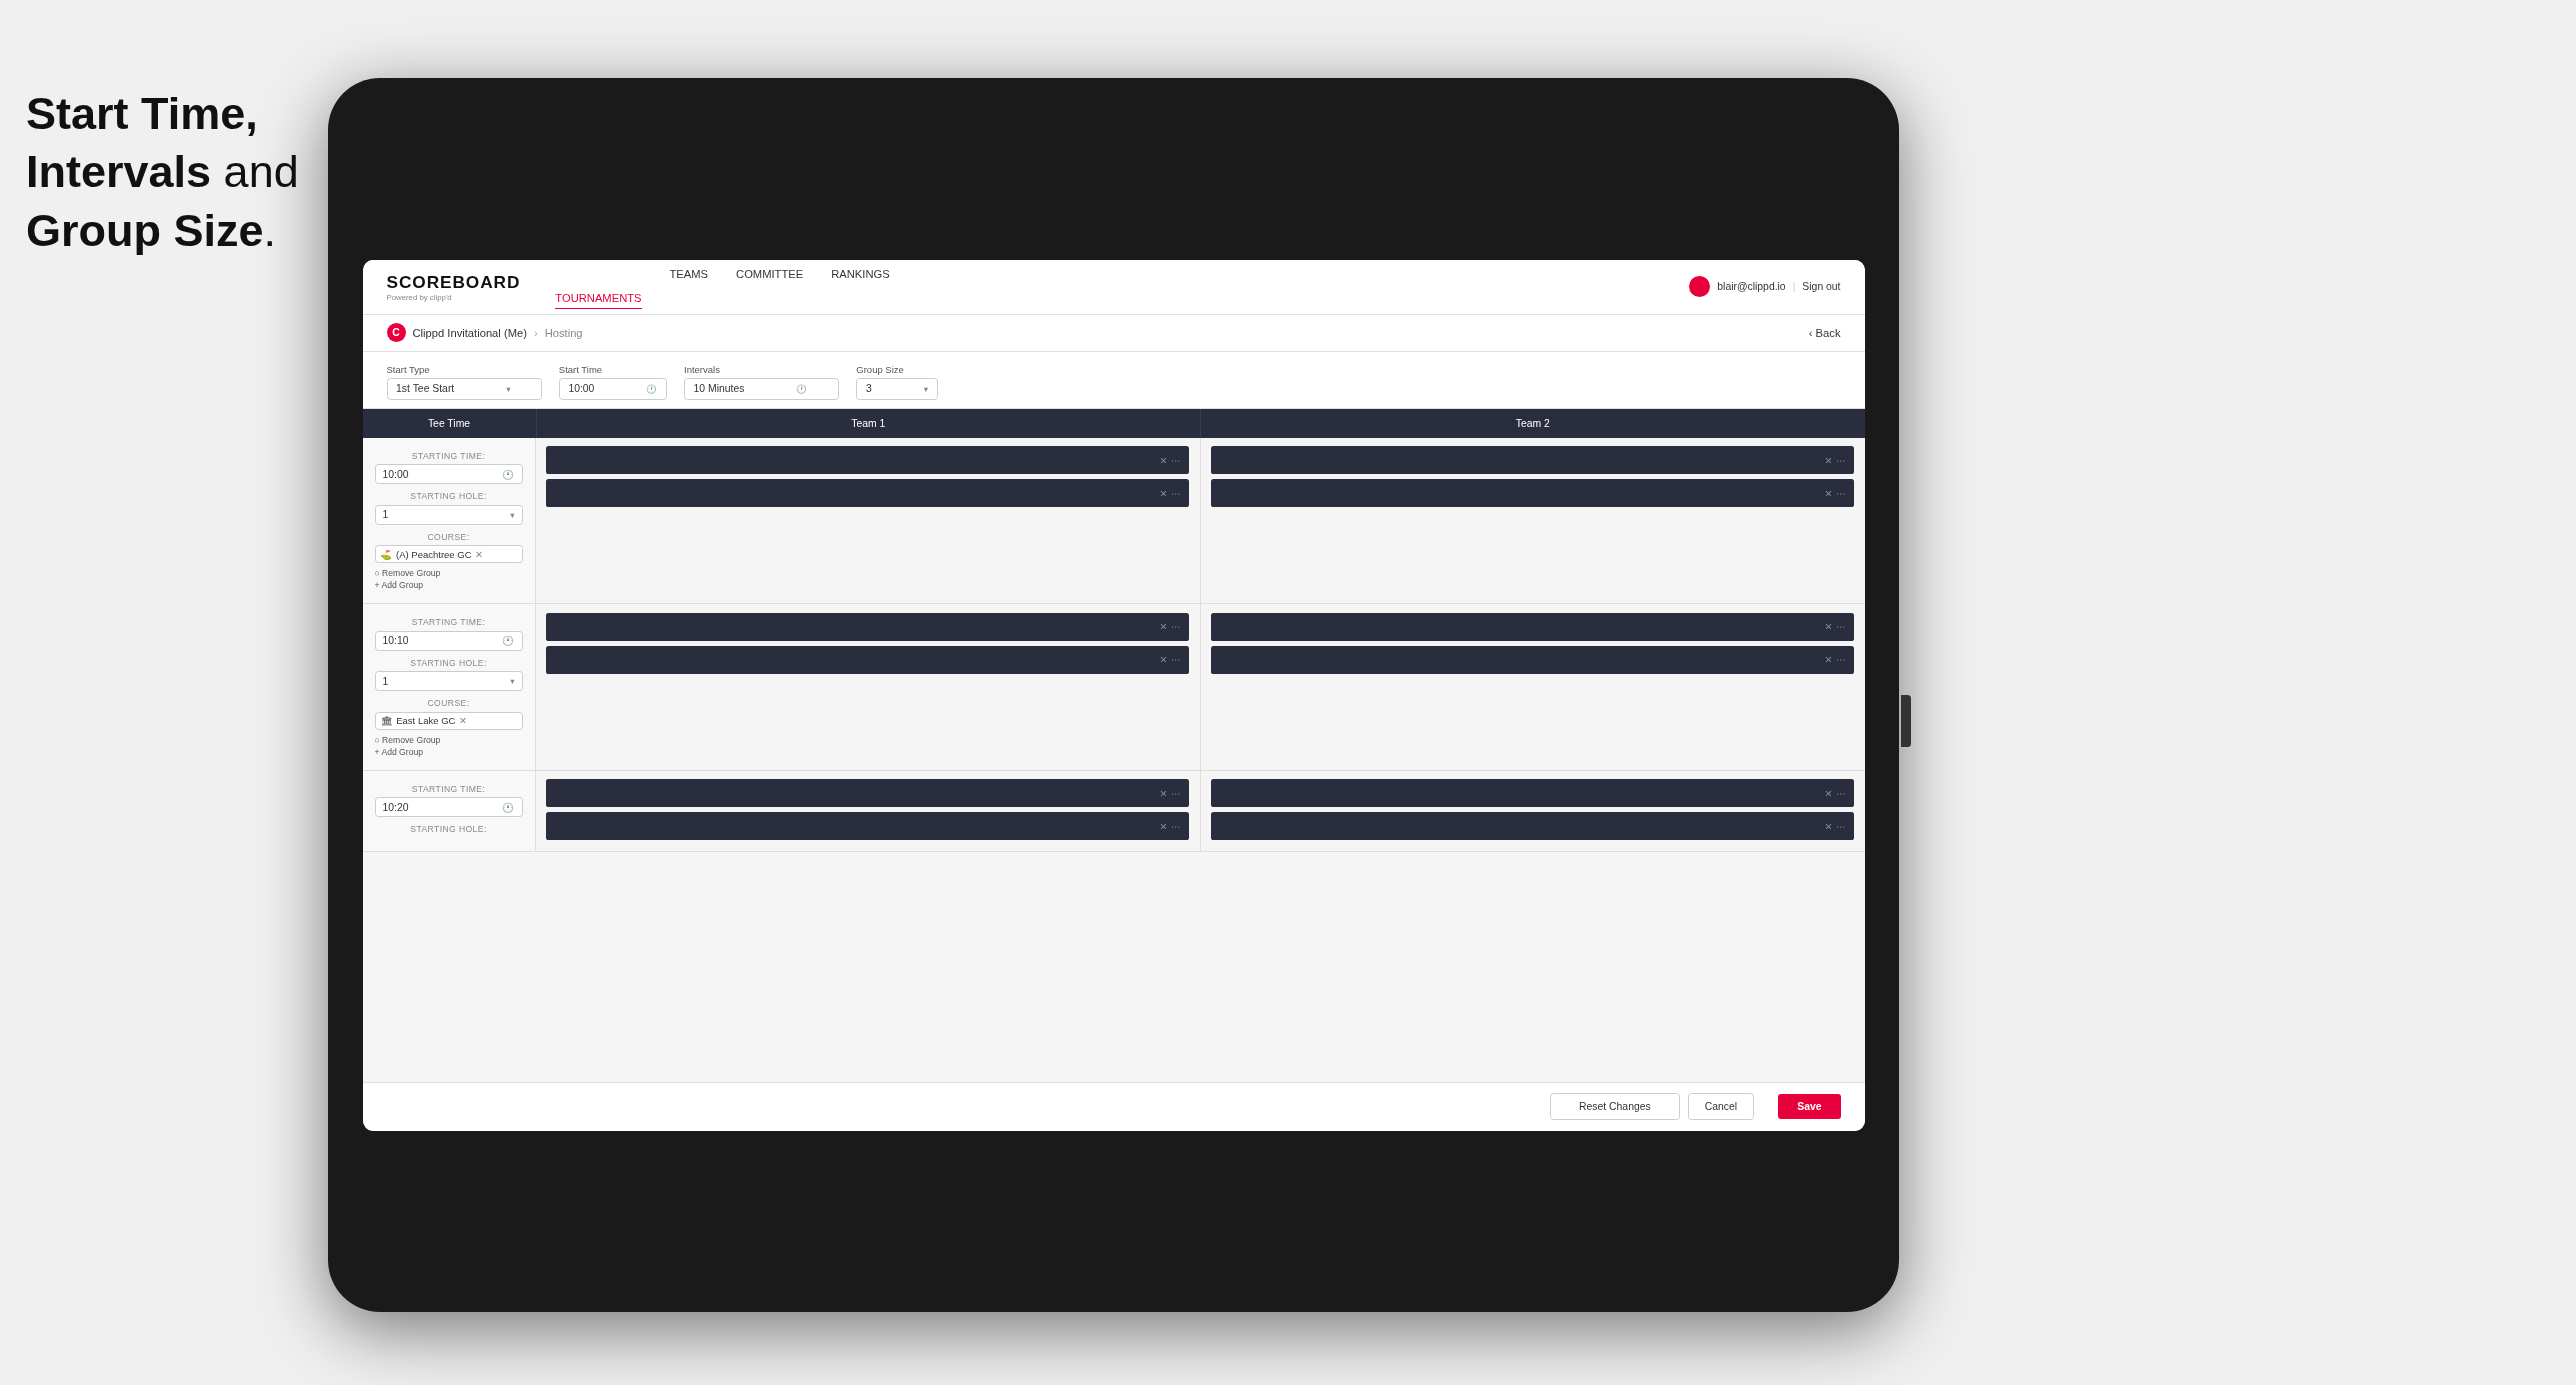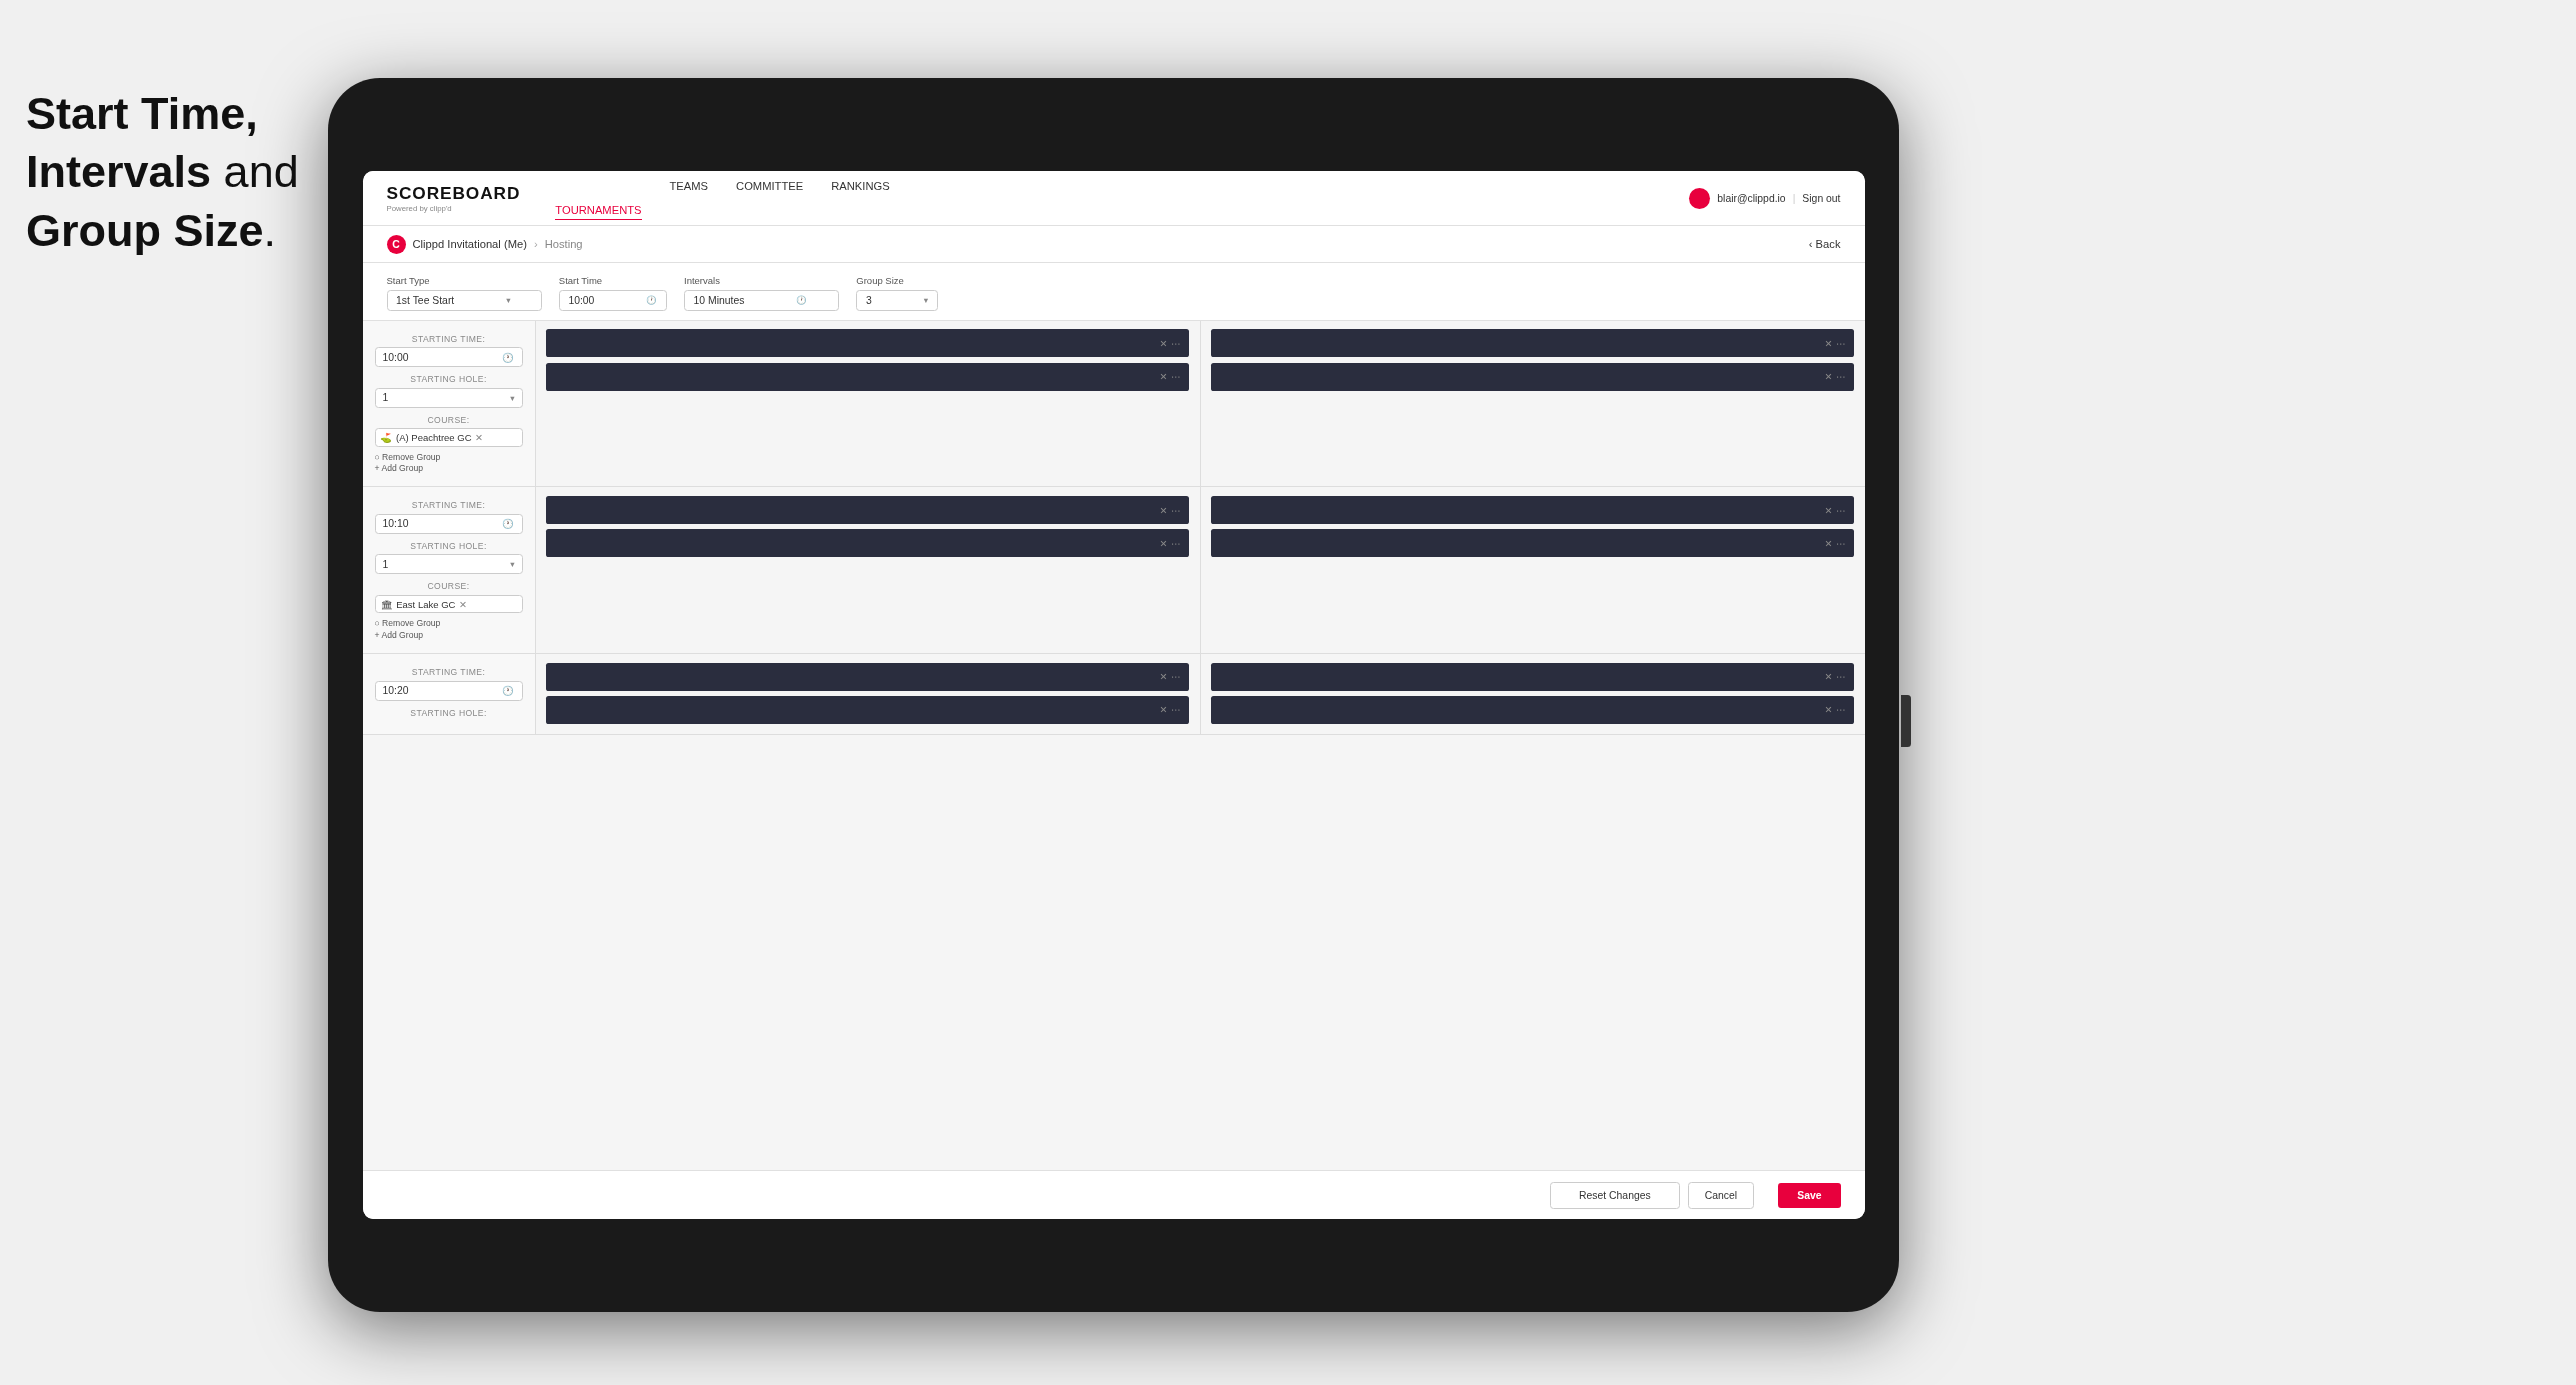--- a/index.html
+++ b/index.html
@@ -44,21 +44,21 @@
       background: #1a1a1a;
       border-radius: 52px;
       box-shadow: 0 17.3px 69px rgba(0,0,0,0.5);
       display: flex;
       align-items: center;
       justify-content: center;
     }
 
     .tablet-screen {
       width: 1502px;
-      height: 1048px;
+      height: 871px;
       background: #fff;
       border-radius: 10.4px;
       overflow: hidden;
       display: flex;
       flex-direction: column;
     }
 
     
     .navbar {
       background: #fff;
@@ -455,20 +455,25 @@
       </div>
       <div class="setting-group">
         <span class="setting-label">Group Size</span>
         <div class="setting-select setting-select-xs">
           <span>3</span>
           <span class="chevron">▾</span>
         </div>
       </div>
     </div>
 
+    <div class="table-header">
+      <div class="th-tee">Tee Time</div>
+      <div class="th-team">Team 1</div>
+      <div class="th-team">Team 2</div>
+    </div>
 
     <div class="table-scroll">
 
       <div class="group-row">
         <div class="tee-col">
           <div class="tee-field-label">STARTING TIME:</div>
           <div class="tee-input-row">
             <span>10:00</span>
             <span class="tee-input-icon">🕐</span>
           </div>

